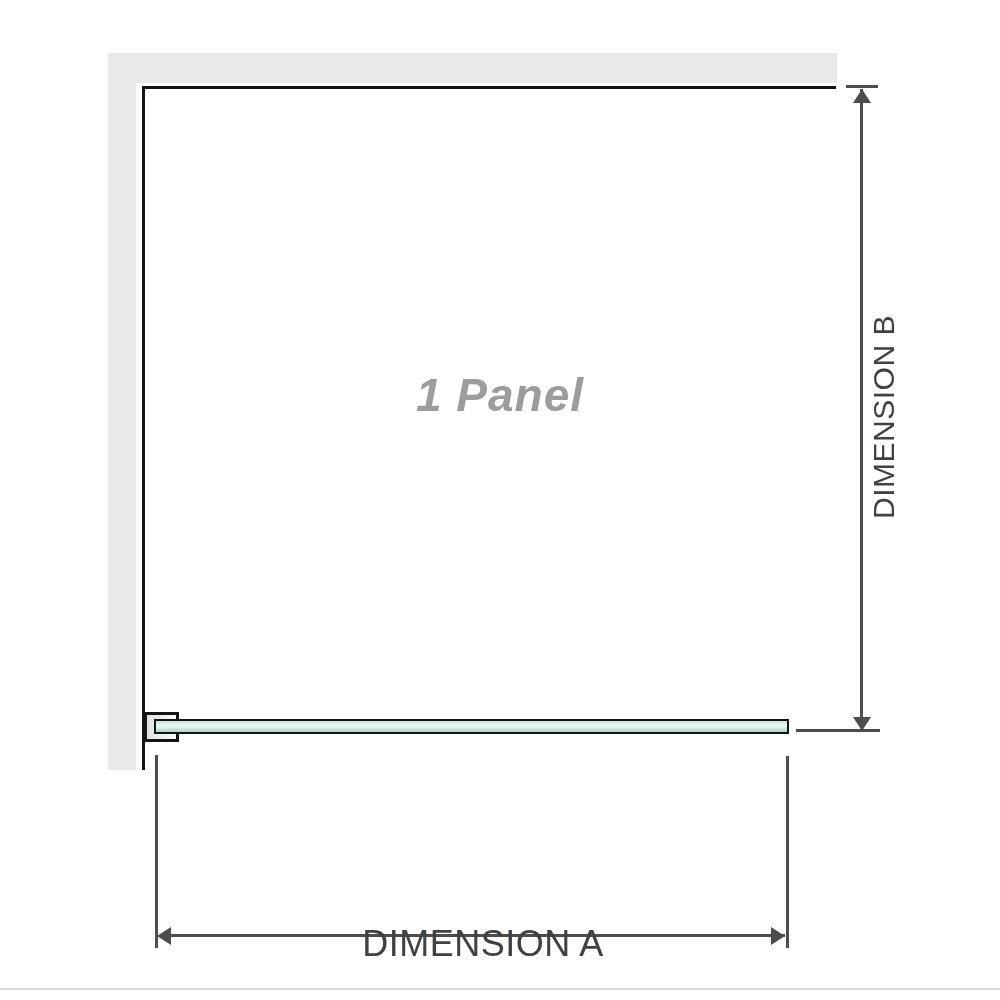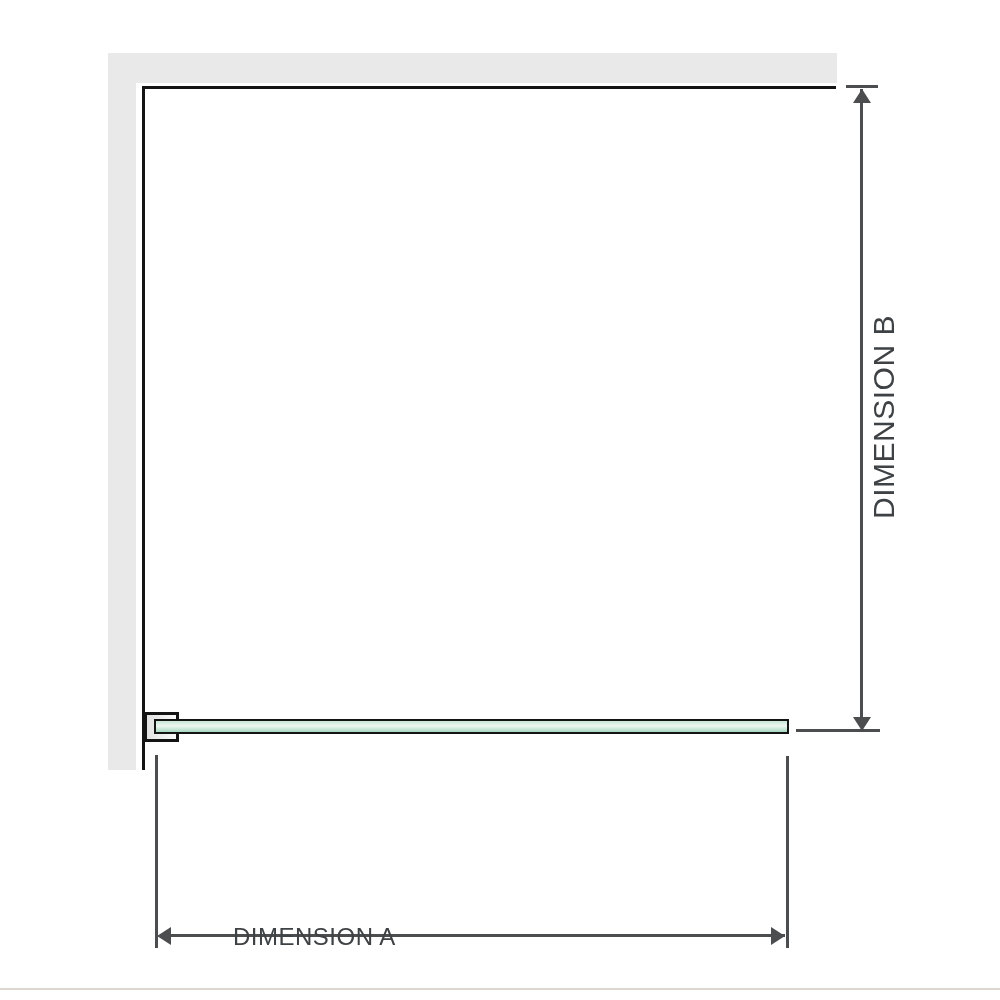--- a/index.html
+++ b/index.html
@@ -98,22 +98,22 @@
     border-left: 14px solid #4b4d4f;
   }
 
   .dim-label {
     color: #3f4245;
     letter-spacing: 0.5px;
     white-space: nowrap;
   }
   .dim-a-label {
     left: 233px; top: 923px; width: 500px;
-    text-align: left;
-    font-size: 24px;
+    text-align: center;
+    font-size: 36px;
   }
   .dim-b-label {
     left: 884px; top: 417px;
     transform: translate(-50%, -50%) rotate(-90deg);
     font-size: 30px;
   }
 
   
   .baseline-rule {
     left: 0; top: 988px; width: 1000px; height: 2px;
@@ -123,20 +123,21 @@
 </head>
 <body>
 
 <div id="canvas">
 
   <div class="abs wall wall-top"></div>
   <div class="abs wall wall-left"></div>
 
   <div class="abs panel-outline"></div>
 
+  <div class="abs panel-label">1 Panel</div>
 
   <div class="abs bracket"></div>
 
   <div class="abs glass-bar"></div>
 
   <div>
     <div class="abs dim dim-b-tick-top"></div>
     <div class="abs dim dim-b-tick-bottom"></div>
     <div class="abs dim dim-b-line"></div>
     <div class="abs arrow arrow-up"></div>

